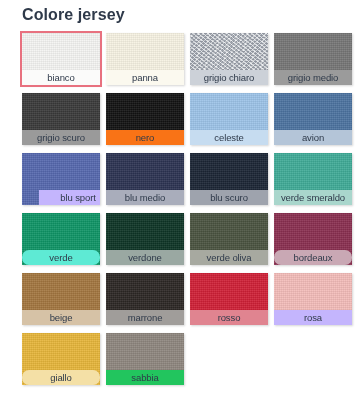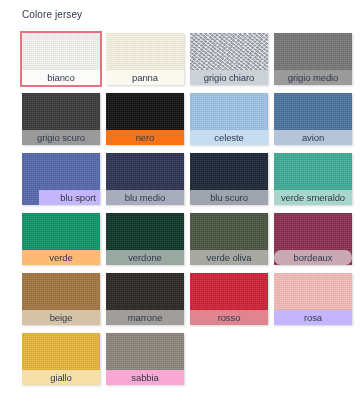--- a/index.html
+++ b/index.html
@@ -15,22 +15,22 @@
   }
 
   .panel {
     width: 360px;
     height: 402px;
     background: #ffffff;
     padding: 8px 22px 0 22px;
   }
 
   .panel-title {
-    font-size: 10px;
-    font-weight: 400;
+    font-size: 16px;
+    font-weight: 700;
     color: #2e3b४a;
     color: #2f3a4a;
     letter-spacing: 0.1px;
     margin: 0 0 11px 0;
     line-height: 14px;
   }
 
   .swatch-grid {
     display: grid;
     grid-template-columns: repeat(4, 78px);
@@ -146,21 +146,21 @@
       <div class="swatch">
         <div class="swatch-fill" style="background: rgb(27, 37, 53);"></div>
         <div class="swatch-label" style="background: rgb(158, 163, 173);">blu scuro</div>
       </div>
       <div class="swatch">
         <div class="swatch-fill" style="background: rgb(63, 171, 151);"></div>
         <div class="swatch-label" style="background: rgb(169, 214, 204);">verde smeraldo</div>
       </div>
       <div class="swatch">
         <div class="swatch-fill" style="background: rgb(15, 149, 102);"></div>
-        <div class="swatch-label" style="background: #fdba74;">verde</div>
+        <div class="swatch-label" style="background: #5eead4; border-radius: 7px;">verde</div>
       </div>
       <div class="swatch">
         <div class="swatch-fill" style="background: rgb(13, 53, 38);"></div>
         <div class="swatch-label" style="background: rgb(154, 168, 162);">verdone</div>
       </div>
       <div class="swatch">
         <div class="swatch-fill" style="background: rgb(74, 83, 64);"></div>
         <div class="swatch-label" style="background: rgb(167, 169, 160);">verde oliva</div>
       </div>
       <div class="swatch">
@@ -178,21 +178,21 @@
       <div class="swatch">
         <div class="swatch-fill" style="background: rgb(207, 32, 54);"></div>
         <div class="swatch-label" style="background: rgb(224, 132, 144);">rosso</div>
       </div>
       <div class="swatch">
         <div class="swatch-fill" style="background: rgb(243, 188, 185);"></div>
         <div class="swatch-label" style="background: #c4b5fd;">rosa</div>
       </div>
       <div class="swatch">
         <div class="swatch-fill" style="background: rgb(230, 181, 58);"></div>
-        <div class="swatch-label" style="background: rgb(244, 224, 166);">giallo</div>
+        <div class="swatch-label" style="background: rgb(244, 224, 166); border-radius: 7px;">giallo</div>
       </div>
       <div class="swatch">
         <div class="swatch-fill" style="background: rgb(142, 134, 126);"></div>
-        <div class="swatch-label" style="background: #f9a8d4;">sabbia</div>
+        <div class="swatch-label" style="background: #22c55e;">sabbia</div>
       </div>
     </div>
 
 </div>
 
 </body></html>

